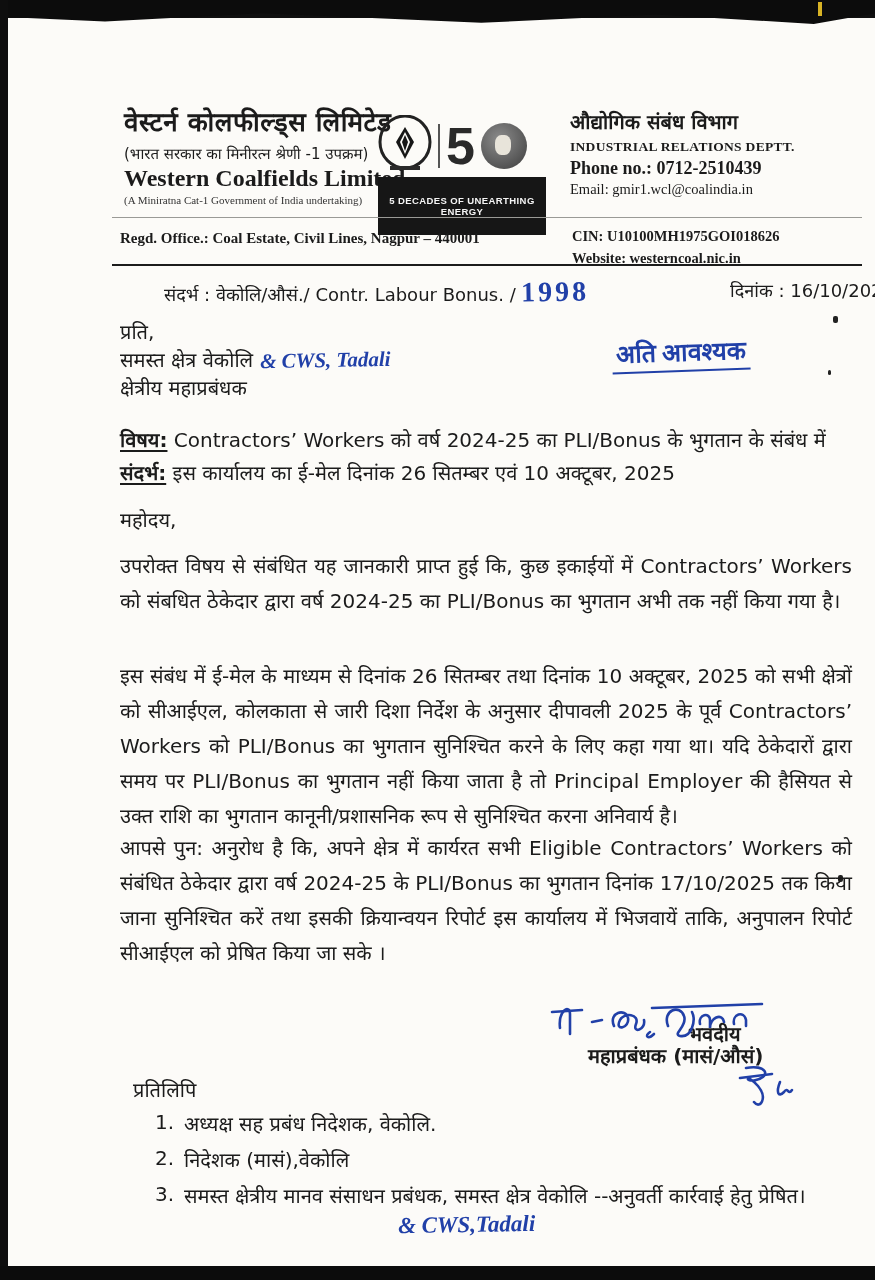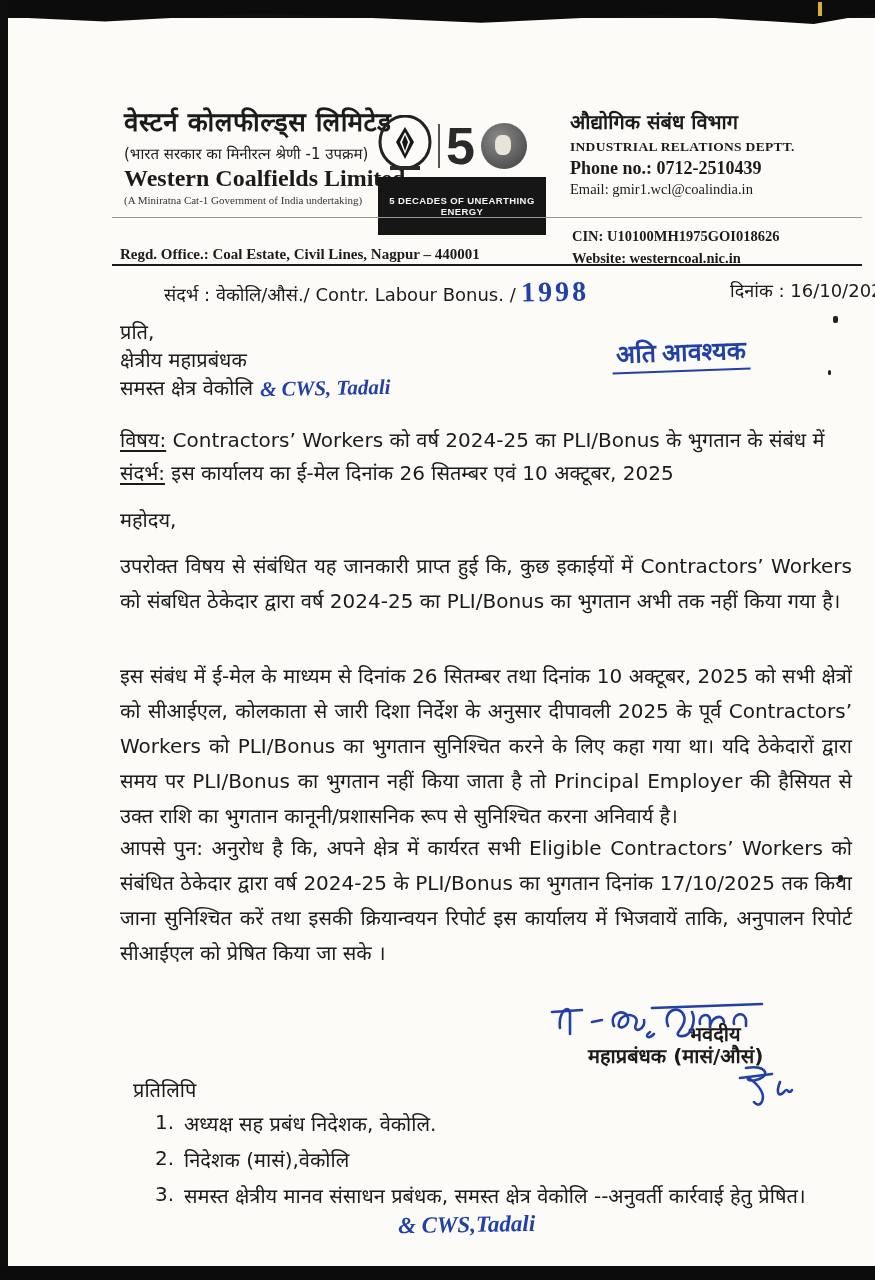--- a/index.html
+++ b/index.html
@@ -24,33 +24,33 @@
 
   .dept-hi{font-size:20px;font-weight:700;}
   .dept-en{font-family:"Liberation Serif","DejaVu Serif",serif;font-size:13.5px;font-weight:700;margin-top:4px;letter-spacing:.3px;}
   .phone{font-family:"Liberation Serif","DejaVu Serif",serif;font-size:18px;font-weight:700;margin-top:3px;}
   .email{font-family:"Liberation Serif","DejaVu Serif",serif;font-size:14.5px;margin-top:2px;}
 
   .rule-dash{position:absolute;left:112px;width:750px;border-top:1.5px solid #9a9a96;}
   .rule-solid{position:absolute;left:112px;width:750px;border-top:2.5px solid #1c1c1c;}
 
   .regd-hi{font-size:16px;font-weight:700;}
-  .regd-en{font-family:"Liberation Serif","DejaVu Serif",serif;font-size:15px;font-weight:700;margin-top:20px;}
+  .regd-en{font-family:"Liberation Serif","DejaVu Serif",serif;font-size:15px;font-weight:700;margin-top:4px;}
   .cin{font-family:"Liberation Serif","DejaVu Serif",serif;font-size:14.5px;font-weight:700;}
   .website{font-family:"Liberation Serif","DejaVu Serif",serif;font-size:14.5px;font-weight:700;margin-top:5px;}
 
   .refrow{font-size:18px;margin-left:44px;}
   .hand{color:#2140a8;font-family:cursive;}
   .hand-ref{font-size:28px;letter-spacing:3px;transform:rotate(-1deg);display:inline-block;font-weight:600;}
   .urgent{font-size:25px;font-weight:600;transform:rotate(-2deg);border-bottom:2.5px solid #2140a8;
           padding:0 4px 2px 4px;}
   .hand-add{font-size:21px;font-style:italic;transform:rotate(-1deg);display:inline-block;font-weight:600;}
 
   .bodytext{font-size:20px;line-height:35px;text-align:justify;width:732px;}
-  .lbl-u{font-weight:400;text-decoration:underline;text-underline-offset:3px;}
+  .lbl-u{font-weight:700;text-decoration:underline;text-underline-offset:3px;}
   .subline{font-size:20px;line-height:33px;width:740px;}
 
   .closing{font-size:20px;font-weight:600;}
   .desig{font-size:20px;font-weight:600;}
 
   .copies-label{font-size:20px;}
   .copy-item{font-size:20px;display:flex;gap:10px;}
   .copy-num{width:24px;text-align:right;}
 
   .logo-wrap{display:flex;align-items:center;gap:6px;}
@@ -120,25 +120,25 @@
   <div class="rule-solid" style="top:264px;"></div>
 
   <div class="abs refrow" style="left:120px;top:276px;width:740px;">
     <span>संदर्भ   :  वेकोलि/औसं./ Contr. Labour Bonus. /</span>
     <span class="hand hand-ref">1998</span>
     <span style="position:absolute;right:10px;top:2px;">दिनांक : 16/10/2025</span>
   </div>
 
   <div class="abs" style="left:120px;top:318px;font-size:20px;line-height:28px;">
     <div>प्रति,</div>
-    <div>क्षेत्रीय महाप्रबंधक</div>
     <div>
       <span>समस्त क्षेत्र वेकोलि</span>
       <span class="hand hand-add">&amp; CWS, Tadali</span>
     </div>
+    <div>क्षेत्रीय महाप्रबंधक</div>
   </div>
   <div class="abs hand urgent" style="left:612px;top:334px;">अति आवश्यक</div>
 
   <div class="abs subline" style="left:120px;top:424px;">
     <div>
       <span class="lbl-u">विषय:</span><span> Contractors’ Workers को वर्ष 2024-25 का PLI/Bonus के भुगतान के संबंध में</span>
     </div>
     <div>
       <span class="lbl-u">संदर्भ:</span><span> इस कार्यालय का ई-मेल दिनांक 26 सितम्बर एवं 10 अक्टूबर, 2025</span>
     </div>

